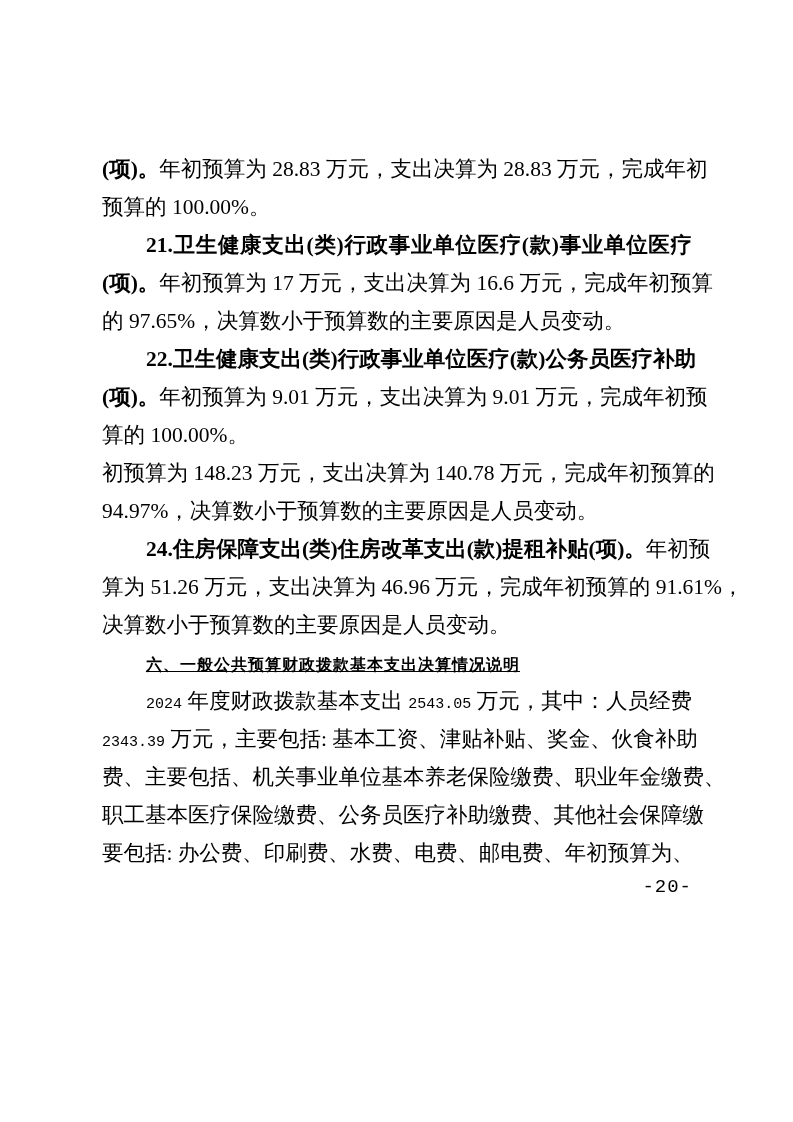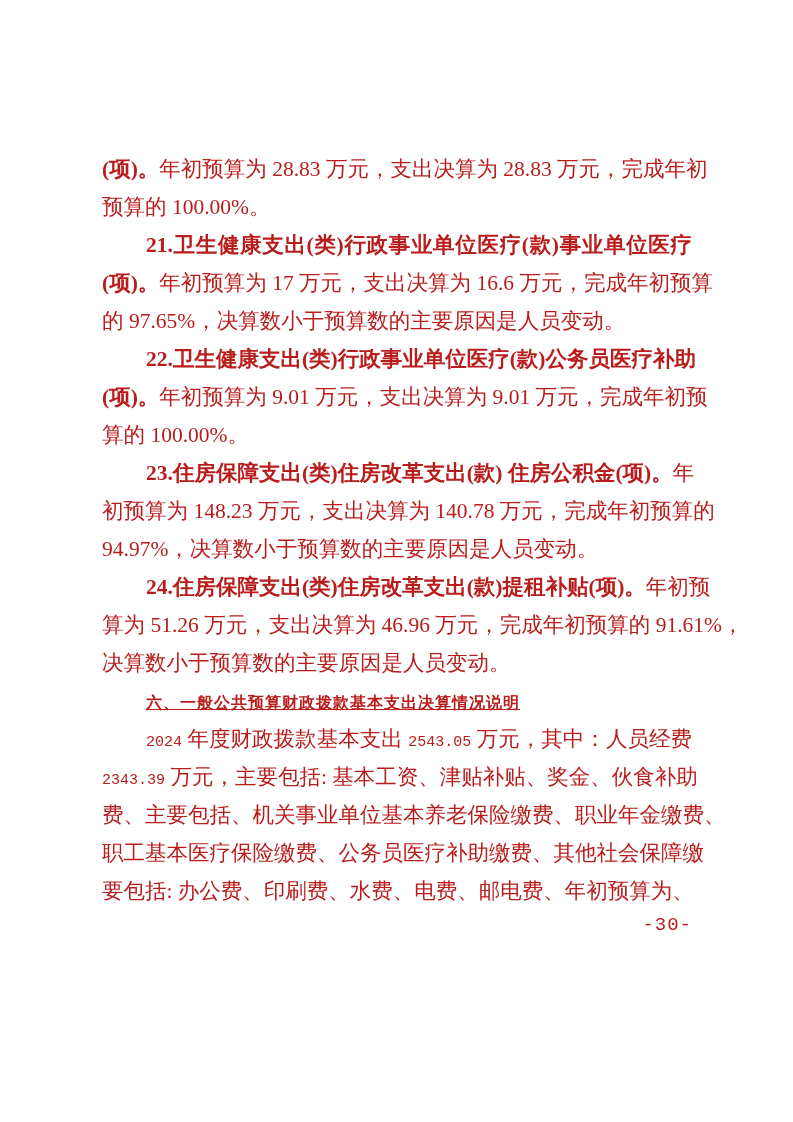--- a/index.html
+++ b/index.html
@@ -5,21 +5,21 @@
   html, body {
     margin: 0;
     padding: 0;
     background: #ffffff;
   }
   .page {
     position: relative;
     width: 793px;
     height: 1122px;
     background: #ffffff;
-    color: #b91c1c;
+    color: #000000;
     font-family: "Liberation Serif", "DejaVu Serif", serif;
     overflow: hidden;
   }
   .text-block {
     position: absolute;
     left: 102px;
     top: 150px;
     width: 590px;
   }
   .line {
@@ -75,21 +75,20 @@
     <div class="line jl"><span class="b">(项)。</span><span>年初预算为 17 万元，支出决算为 16.6 万元，完成年初预算</span></div>
 
     <div class="line"><span>的 97.65%，决算数小于预算数的主要原因是人员变动。</span></div>
 
     <div class="line jl indent"><span class="b">22.卫生健康支出(类)行政事业单位医疗(款)公务员医疗补助</span></div>
 
     <div class="line jl"><span class="b">(项)。</span><span>年初预算为 9.01 万元，支出决算为 9.01 万元，完成年初预</span></div>
 
     <div class="line"><span>算的 100.00%。</span></div>
 
-    <div class="line jl indent"><span class="b">23.住房保障支出(类)住房改革支出(款) 住房公积金(项)。</span><span>年</span></div>
 
     <div class="line jl"><span>初预算为 148.23 万元，支出决算为 140.78 万元，完成年初预算的</span></div>
 
     <div class="line"><span>94.97%，决算数小于预算数的主要原因是人员变动。</span></div>
 
     <div class="line jl indent"><span class="b">24.住房保障支出(类)住房改革支出(款)提租补贴(项)。</span><span>年初预</span></div>
 
     <div class="line jl"><span>算为 51.26 万元，支出决算为 46.96 万元，完成年初预算的 91.61%，</span></div>
 
     <div class="line"><span>决算数小于预算数的主要原因是人员变动。</span></div>
@@ -101,16 +100,16 @@
     <div class="line jl"><span class="m">2343.39</span><span> 万元，主要包括: 基本工资、津贴补贴、奖金、伙食补助</span></div>
 
     <div class="line jl"><span>费、主要包括、机关事业单位基本养老保险缴费、职业年金缴费、</span></div>
 
     <div class="line jl"><span>职工基本医疗保险缴费、公务员医疗补助缴费、其他社会保障缴</span></div>
 
 
 
     <div class="line jl"><span>要包括: 办公费、印刷费、水费、电费、邮电费、年初预算为、</span></div>
 
-    <div class="page-num">-30-</div>
+    <div class="page-num">-20-</div>
 
   </div>
 </div>
 
 </body></html>

